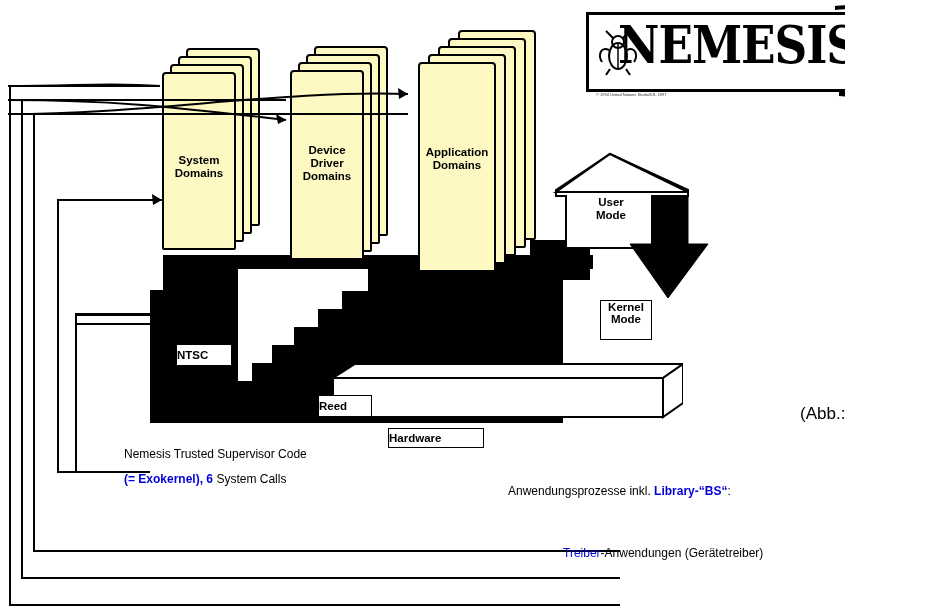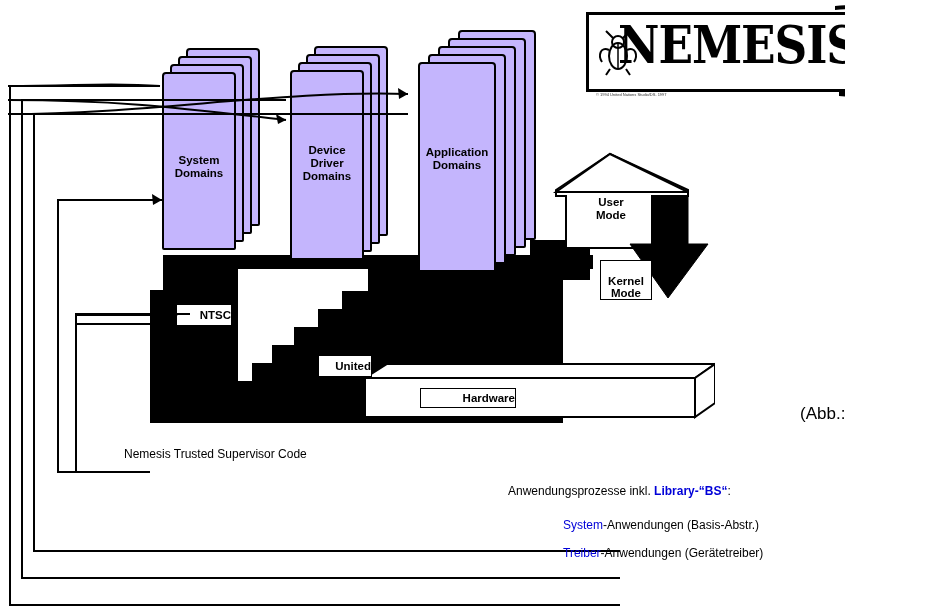--- a/index.html
+++ b/index.html
@@ -89,21 +89,21 @@
     left: 0px;
     top: 0px;
     width: 760px;
     height: 440px;
   }
 
   
   .stack { position: absolute; }
   .card {
     position: absolute;
-    background: #c4b5fd;
+    background: #fef9c3;
     border: 2px solid #000000;
     border-radius: 4px 4px 2px 2px;
     box-sizing: border-box;
   }
   .card-label {
     position: absolute;
     left: 0;
     width: 100%;
     text-align: center;
     font-size: 11.5px;
@@ -119,22 +119,23 @@
     position: absolute;
     background: #ffffff;
     border: 1.5px solid #000000;
     box-sizing: border-box;
     font-size: 11.5px;
     font-weight: bold;
     text-align: center;
     line-height: 1.05;
     display: flex;
     align-items: center;
-    justify-content: flex-end;
+    justify-content: flex-start;
     color: #000;
+    margin-top: 40px;
   }
 
   
   .txt { position: absolute; white-space: nowrap; }
   .t15 { font-size: 12px; }
   .bold { font-weight: bold; }
   .blue { color: #0000d8; }
   .ital { font-style: italic; }
 
   #caption {
@@ -186,37 +187,37 @@
       <div style="position:absolute;left:0;top:0;width:130px;height:22px;background:#fff;"></div>
       <div style="position:absolute;left:0;top:22px;width:104px;height:18px;background:#fff;"></div>
       <div style="position:absolute;left:0;top:40px;width:80px;height:18px;background:#fff;"></div>
       <div style="position:absolute;left:0;top:58px;width:56px;height:18px;background:#fff;"></div>
       <div style="position:absolute;left:0;top:76px;width:34px;height:18px;background:#fff;"></div>
       <div style="position:absolute;left:0;top:94px;width:14px;height:18px;background:#fff;"></div>
     </div>
 
     <div class="slab" style="left:163px; top:269px; width:16px; height:120px;"></div>
 
-    <div class="abs" style="left:365px; top:362px; width:350px; height:58px;">
+    <div class="abs" style="left:333px; top:362px; width:350px; height:58px;">
       <svg width="350" height="58" viewBox="0 0 350 58">
         <polygon points="0,16 330,16 330,55 0,55" fill="#fff" stroke="#000" stroke-width="2"></polygon>
         <polygon points="0,16 22,2 350,2 330,16" fill="#fff" stroke="#000" stroke-width="2"></polygon>
         <polygon points="330,16 350,2 350,41 330,55" fill="#fff" stroke="#000" stroke-width="2"></polygon>
       </svg>
       <div class="white-box" style="left:55px; top:26px; width:96px; height:20px; border-width:1.5px;">
         <span>Hardware</span>
       </div>
     </div>
 
     <div class="white-box" style="left:176px; top:304px; width:56px; height:22px;">
       <span>NTSC</span>
     </div>
 
     <div class="white-box" style="left:318px; top:355px; width:54px; height:22px;">
-      <span>United</span>
+      <span>Reed</span>
     </div>
 
     <div class="stack" style="left:160px; top:48px; width:130px; height:220px;">
       <div class="card" style="left:26px; top:0px;   width:74px; height:178px;"></div>
       <div class="card" style="left:18px; top:8px;   width:74px; height:178px;"></div>
       <div class="card" style="left:10px; top:16px;  width:74px; height:178px;"></div>
       <div class="card" style="left:2px;  top:24px;  width:74px; height:178px;">
         <div class="card-label" style="top:80px;">System<br>Domains</div>
       </div>
     </div>
@@ -289,27 +290,28 @@
 
     <path d="M130 392 L76 392 L76 244 L172 244" fill="none" stroke="#000" stroke-width="2"></path>
   </svg>
 
   <div id="caption" class="abs">
     <span>(Abb.: </span><span class="ital">[Reed+97]</span><span>)</span>
   </div>
 
   <div class="txt t15" style="left:124px; top:447px;">Nemesis Trusted Supervisor Code</div>
 
+  <div class="txt t15" style="left:124px; top:472px;">
+    <span class="bold blue">(= Exokernel), 6</span>
+    <span>System Calls</span>
+  </div>
 
   <div class="txt t15" style="left:508px; top:484px;">
     <span>Anwendungsprozesse inkl. </span><span class="bold blue">Library-“BS“</span><span>:</span>
   </div>
 
-  <div class="txt t15" style="left:563px; top:518px;">
-    <span class="blue">System</span><span>-Anwendungen (Basis-Abstr.)</span>
-  </div>
 
   <div class="txt t15" style="left:563px; top:546px;">
     <span class="blue">Treiber</span><span>-Anwendungen (Gerätetreiber)</span>
   </div>
 
 
 </div>
 
 </body></html>

